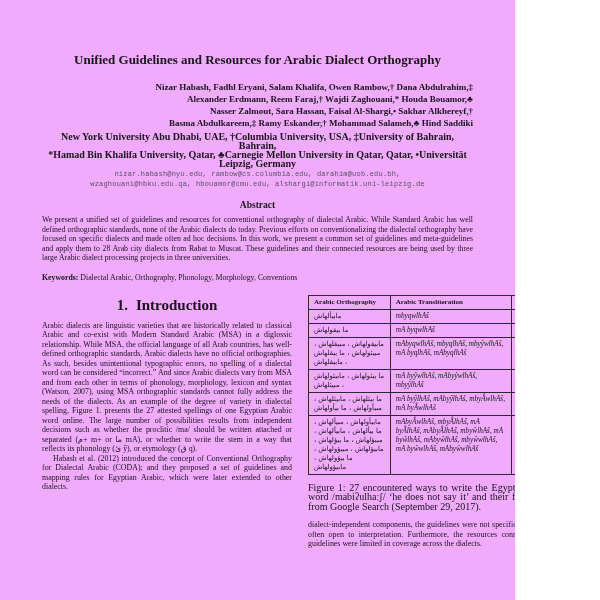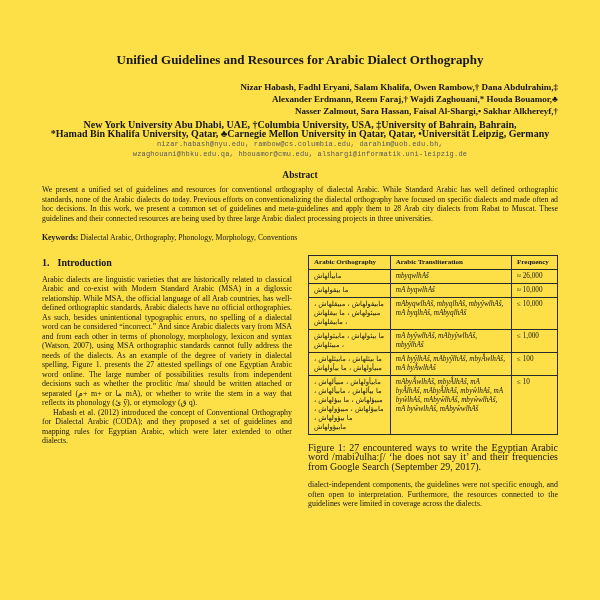--- a/index.html
+++ b/index.html
@@ -1,22 +1,22 @@
 <!DOCTYPE html>
 <html><head>
 <meta charset="utf-8">
 <style>
   * { box-sizing: border-box; margin: 0; padding: 0; }
   html, body { background: #ffffff; }
   body { width: 600px; height: 600px; }
   .page {
     position: relative;
-    width: 600px; height: 600px;
+    width: 515px; height: 600px;
     overflow: hidden;
-    background: #fde047;
+    background: #f0abfc;
     font-family: "Liberation Serif", "DejaVu Serif", serif;
     color: #161616;
   }
   .inner { padding: 52px 42px 0 42px; }
 
   .title { text-align: center; font-weight: bold; font-size: 13px; line-height: 16px; margin-bottom: 13px; }
 
   .authors div { text-align: right; font-weight: bold; font-size: 9px; line-height: 12px; }
   .affils { margin-top: 3px; }
   .affils div { text-align: center; font-size: 10px; line-height: 9px; font-weight: bold; }
@@ -24,21 +24,21 @@
   .emails div { text-align: center; font-family: Liberation Mono, monospace; font-size: 7px; line-height: 9.5px; color: #55555f; letter-spacing: 0.2px; }
 
   .abstract-head { text-align: center; font-weight: bold; font-size: 9.5px; margin: 11px 0 5px 0; }
   .abstract { font-size: 7.8px; line-height: 9.6px; text-align: justify; }
   .keywords { font-size: 7.8px; line-height: 9.6px; margin-top: 10px; }
   .keywords .kw-label { font-weight: bold; }
 
   .cols { display: flex; gap: 16px; margin-top: 12px; }
   .col { width: 250px; flex: 0 0 250px; }
 
-  .sec-head { text-align: left; font-weight: bold; font-size: 10px; margin: 2px 0 7px 0; }
+  .sec-head { text-align: center; font-weight: bold; font-size: 15px; margin: 2px 0 7px 0; }
   .sec-head .sec-num { margin-right: 8px; }
   .para { font-size: 7.9px; line-height: 9.5px; text-align: justify; }
   .para.indent { text-indent: 11px; }
 
   .fig-table { border-collapse: collapse; width: 100%; font-size: 7.2px; line-height: 9px; }
   .fig-table th, .fig-table td { border: 1px solid #2a2a2a; padding: 2px 5px; vertical-align: top; text-align: left; }
   .fig-table th { font-weight: bold; font-size: 7px; }
   .col-ar { width: 82px; } .col-tr { width: 122px; } .col-fr { width: 46px; }
   .cell-ar { direction: rtl; text-align: right; font-family: "DejaVu Sans", sans-serif; font-size: 6.8px; line-height: 9px; }
   .cell-tr { font-style: italic; }
@@ -52,20 +52,21 @@
 
 <div class="page">
   <div class="inner">
 
     <div class="title">Unified Guidelines and Resources for Arabic Dialect Orthography</div>
 
     <div class="authors">
       <div>Nizar Habash, Fadhl Eryani, Salam Khalifa, Owen Rambow,† Dana Abdulrahim,‡</div>
       <div>Alexander Erdmann, Reem Faraj,† Wajdi Zaghouani,* Houda Bouamor,♣</div>
       <div>Nasser Zalmout, Sara Hassan, Faisal Al-Shargi,• Sakhar Alkhereyf,†</div>
+      <div>Basma Abdulkareem,‡ Ramy Eskander,† Mohammad Salameh,♣ Hind Saddiki</div>
     </div>
 
     <div class="affils">
       <div>New York University Abu Dhabi, UAE,  †Columbia University, USA,  ‡University of Bahrain, Bahrain,</div>
       <div>*Hamad Bin Khalifa University, Qatar, ♣Carnegie Mellon University in Qatar, Qatar, •Universität Leipzig, Germany</div>
     </div>
 
     <div class="emails">
       <div>nizar.habash@nyu.edu, rambow@cs.columbia.edu, darahim@uob.edu.bh,</div>
       <div>wzaghouani@hbku.edu.qa, hbouamor@cmu.edu, alshargi@informatik.uni-leipzig.de</div>

